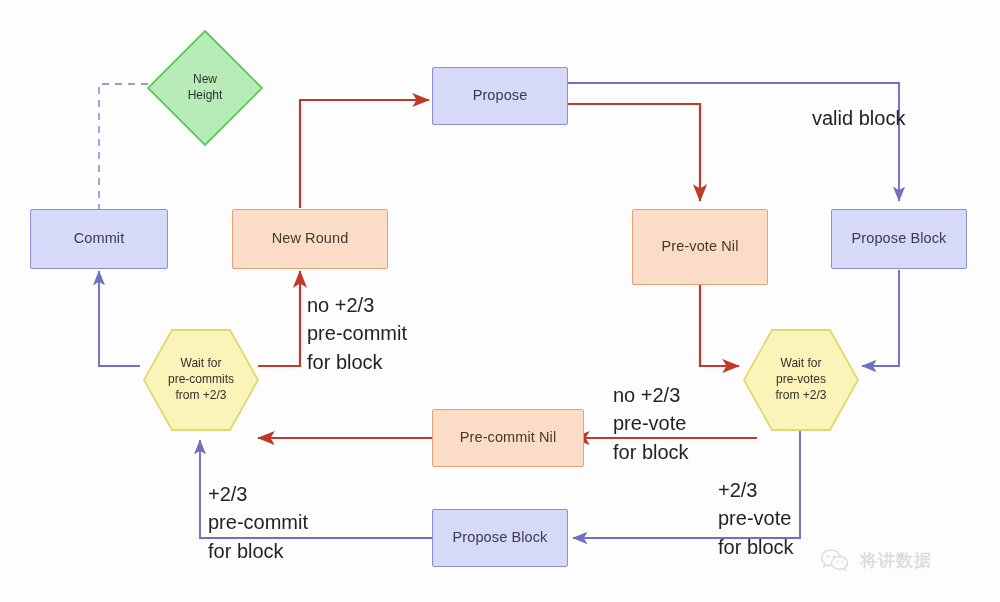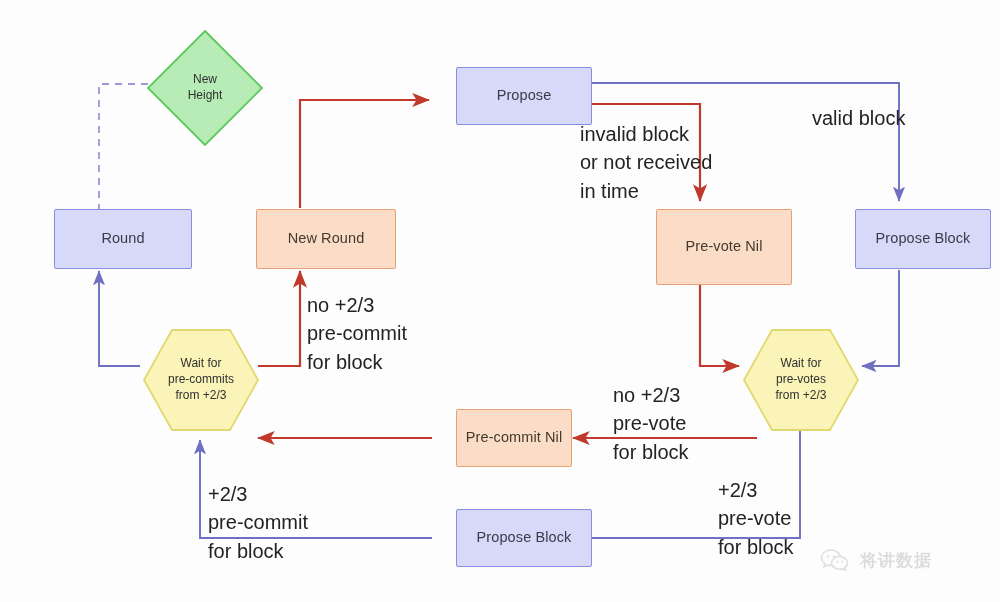--- a/index.html
+++ b/index.html
@@ -30,21 +30,20 @@
     justify-content: center;
     text-align: center;
     color: #3d3d3d;
     font-size: 14.5px;
     line-height: 1.35;
     letter-spacing: .1px;
     z-index: 3;
   }
   .node.rect {
     border-radius: 2px;
-    margin-left: 24px;
   }
   .node.blue {
     background: #d6d9f7;
     border: 1.3px solid #8b8de0;
     color: #3a3a4a;
   }
   .node.orange {
     background: #fbdcc6;
     border: 1.3px solid #e8a075;
     color: #43392f;
@@ -142,24 +141,24 @@
     </svg>
     <div class="shape-label">New
 Height</div>
   </div>
 
   <div class="node rect blue" style="left:432px; top:67px; width:136px; height:58px;">
     <span>Propose</span>
   </div>
 
   <div class="node rect blue" style="left:30px; top:209px; width:138px; height:60px;">
-    <span>Round</span>
-  </div>
-
-  <div class="node rect orange" style="left:232px; top:209px; width:140px; height:60px;">
+    <span>Commit</span>
+  </div>
+
+  <div class="node rect orange" style="left:232px; top:209px; width:156px; height:60px;">
     <span>New Round</span>
   </div>
 
   <div class="node rect orange" style="left:632px; top:209px; width:136px; height:76px;">
     <span>Pre-vote Nil</span>
   </div>
 
   <div class="node rect blue" style="left:831px; top:209px; width:136px; height:60px;">
     <span>Propose Block</span>
   </div>
@@ -175,31 +174,28 @@
 
   <div class="hexwrap" style="left:742px; top:328px; width:118px; height:104px;">
     <svg width="118" height="104" viewBox="0 0 118 104">
       <polygon points="30,2 88,2 116,52 88,102 30,102 2,52" fill="#fbf4b9" stroke="#e2d870" stroke-width="1.8"></polygon>
     </svg>
     <div class="shape-label">Wait for
 pre-votes
 from +2/3</div>
   </div>
 
-  <div class="node rect orange" style="left:432px; top:409px; width:116px; height:58px;">
+  <div class="node rect orange" style="left:432px; top:409px; width:152px; height:58px;">
     <span>Pre-commit Nil</span>
   </div>
 
   <div class="node rect blue" style="left:432px; top:509px; width:136px; height:58px;">
     <span>Propose Block</span>
   </div>
 
-  <div class="edge-label" style="left:580px; top:120px;">invalid block
-or not received
-in time</div>
 
   <div class="edge-label" style="left:812px; top:104px;">valid block</div>
 
   <div class="edge-label" style="left:307px; top:291px;">no +2/3
 pre-commit
 for block</div>
 
   <div class="edge-label" style="left:613px; top:381px;">no +2/3
 pre-vote
 for block</div>

